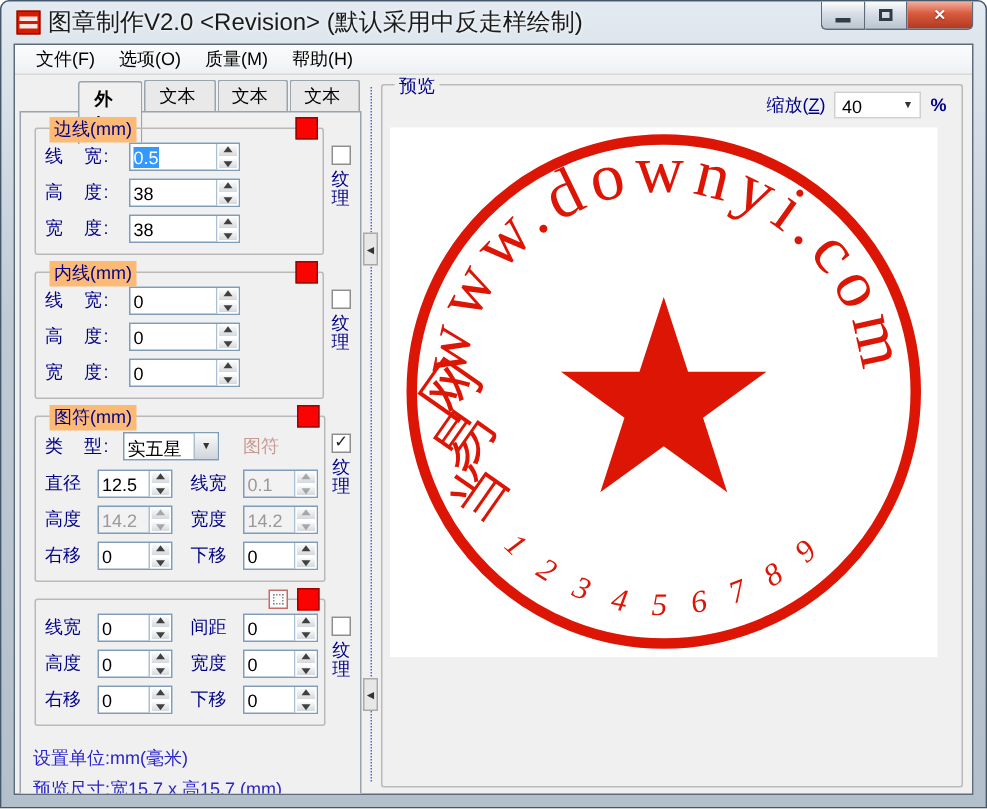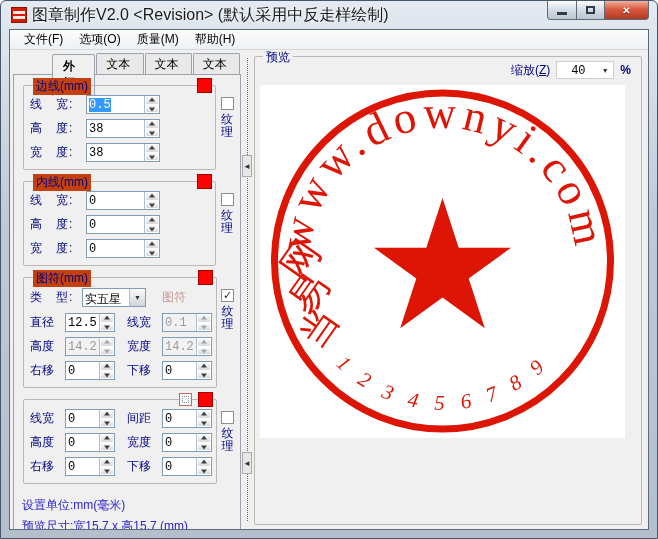--- a/index.html
+++ b/index.html
@@ -37,35 +37,35 @@
   
   .left-panel { width:231px; display:flex; flex-direction:column; padding:3px 0 2px 3px; }
   .tabs { display:flex; height:21px; align-items:flex-start;padding-left:39px; }
   .tab { padding:2px 9px 3px; border:1px solid #9aa4ae; border-bottom:none; border-radius:2px 2px 0 0;
     background:#e9e9e9; margin-right:1px; color:#000; }
   .tab.active { background:#f0f0f0; padding:3px 10px 4px; position:relative; top:1px; font-weight:bold; }
   .tabbody { flex:1; border:1px solid #9aa4ae; background:#f0f0f0; padding:10px 2px 2px 4px; display:flex; flex-direction:column; }
 
   .grouprow { display:flex; margin-bottom:11px; }
   .group { position:relative; flex:1; border:1px solid #b9b9b9; border-radius:2px; padding:7px 4px 2px 6px; margin-left:5px; }
-  .legend { position:absolute; top:-8px; left:9px; background:#c2410c; padding:0 3px; color:#000086; }
+  .legend { position:absolute; top:-8px; left:9px; background:#fdba74; padding:0 3px; color:#000086; }
   .swatch { position:absolute; top:-8px; right:3px; width:15px; height:15px; background:#fb0300; border:1px solid #a40000; }
   .dot-btn { position:absolute; top:-7px; right:24px; width:13px; height:13px; border:1px solid #c46a6a; background:#fbfbfb; }
   .dot-btn i{ display:block; width:7px; height:7px; margin:2px auto; border:1px dotted #8a8a8a; }
 
   .texcol { width:22px; padding-top:12px; display:flex; flex-direction:column; align-items:center; }
   .checkbox { width:13px; height:13px; background:#fff; border:1px solid #8e8e8e; font-size:11px; line-height:11px;
     text-align:center; color:#222; margin-bottom:3px; }
   .vlabel { width:13px; color:#000086; font-size:12px; line-height:13px; text-align:center; word-break:break-all; }
 
   .frow { display:flex; align-items:center; margin:2px 0 5px; }
   .flabel { width:56px; color:#000086; letter-spacing:1px; }
   .spinbox { display:flex; height:19px; border:1px solid #7f9db9; background:#fff; }
   .w72 { width:74px; } .w52 { width:50px; }
-  .val { flex:1; padding:2px 2px 0; overflow:hidden; white-space:nowrap; font-size:12px;font-family:Liberation Mono, monospace; }
+  .val { flex:1; padding:2px 2px 0; overflow:hidden; white-space:nowrap; font-size:12px; }
   .val .sel { background:#3399ff; color:#fff; }
   .ud { width:15px; display:flex; flex-direction:column; border-left:1px solid #a9c0d4; }
   .ud span { flex:1; position:relative; background:linear-gradient(#fafafa,#d5d9dd); border:1px solid #fff; }
   .ud span::after { content:''; position:absolute; left:50%; top:50%; transform:translate(-50%,-50%);
     border:3px solid transparent; }
   .ud .u::after { border-bottom:4px solid #404040; margin-top:-2px; }
   .ud .d::after { border-top:4px solid #404040; margin-top:2px; }
   .dis { background:#f2f2f2; }
   .dis .val { color:#9a9a9a; }
   .dis .ud span::after { opacity:.4; }
@@ -84,21 +84,21 @@
 
   
   .splitter { width:13px; display:flex; flex-direction:column; align-items:center; position:relative; }
   .split-line { position:absolute; top:8px; bottom:8px; left:6px; border-left:1px dotted #4466dd; }
   .split-btn { position:absolute; left:1px; width:10px; height:22px; background:#e7e7e7; border:1px solid #aaa;
     font-size:8px; color:#333; display:flex; align-items:center; justify-content:center; }
   .sb-top { top:105px; } .sb-bottom { bottom:55px; }
 
   
   .preview-wrap { flex:1; position:relative; padding:6px 6px 4px 0; }
-  .pgroup { position:relative; width:100%; height:100%; border:1px solid #b9b9b9; border-radius:2px;text-align:center; }
+  .pgroup { position:relative; width:100%; height:100%; border:1px solid #b9b9b9; border-radius:2px; }
   .pleg { position:absolute; top:-8px; left:8px; background:#f0f0f0; padding:0 3px; color:#000086; }
   .zoomrow { position:absolute; top:4px; right:10px; display:flex; align-items:center; }
   .zoom-label { color:#000086; margin-right:6px; }
   .zoom-label u { text-decoration:underline; }
   .zoom-combo { display:flex; width:58px; height:18px; background:#fff; border:1px solid #cfcfcf; }
   .zoom-combo .val { padding-top:2px; padding-left:4px; }
   .zoom-combo .combo-arrow { background:none; border:none; }
   .pct { color:#000086; margin-left:6px; font-weight:bold; }
 
   .canvas { position:absolute; left:5px; top:28px; width:365px; height:353px; background:#fff; }

